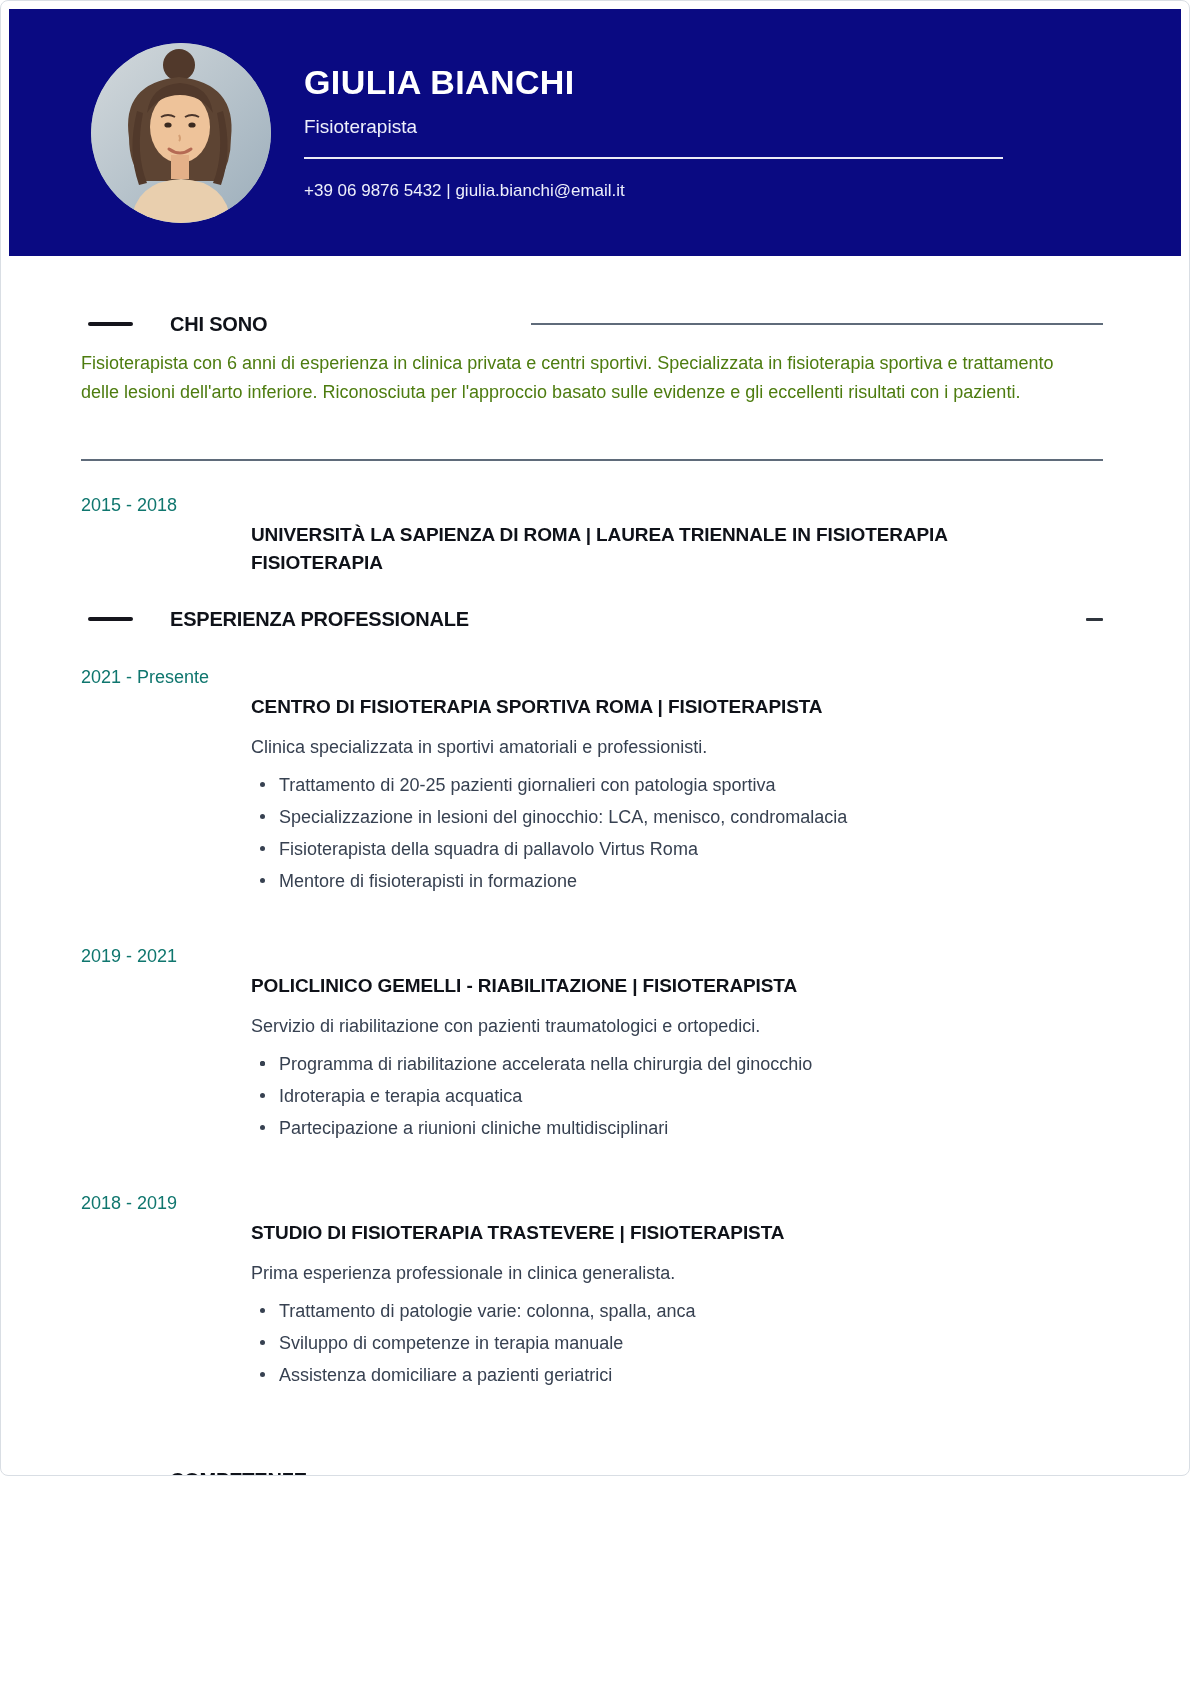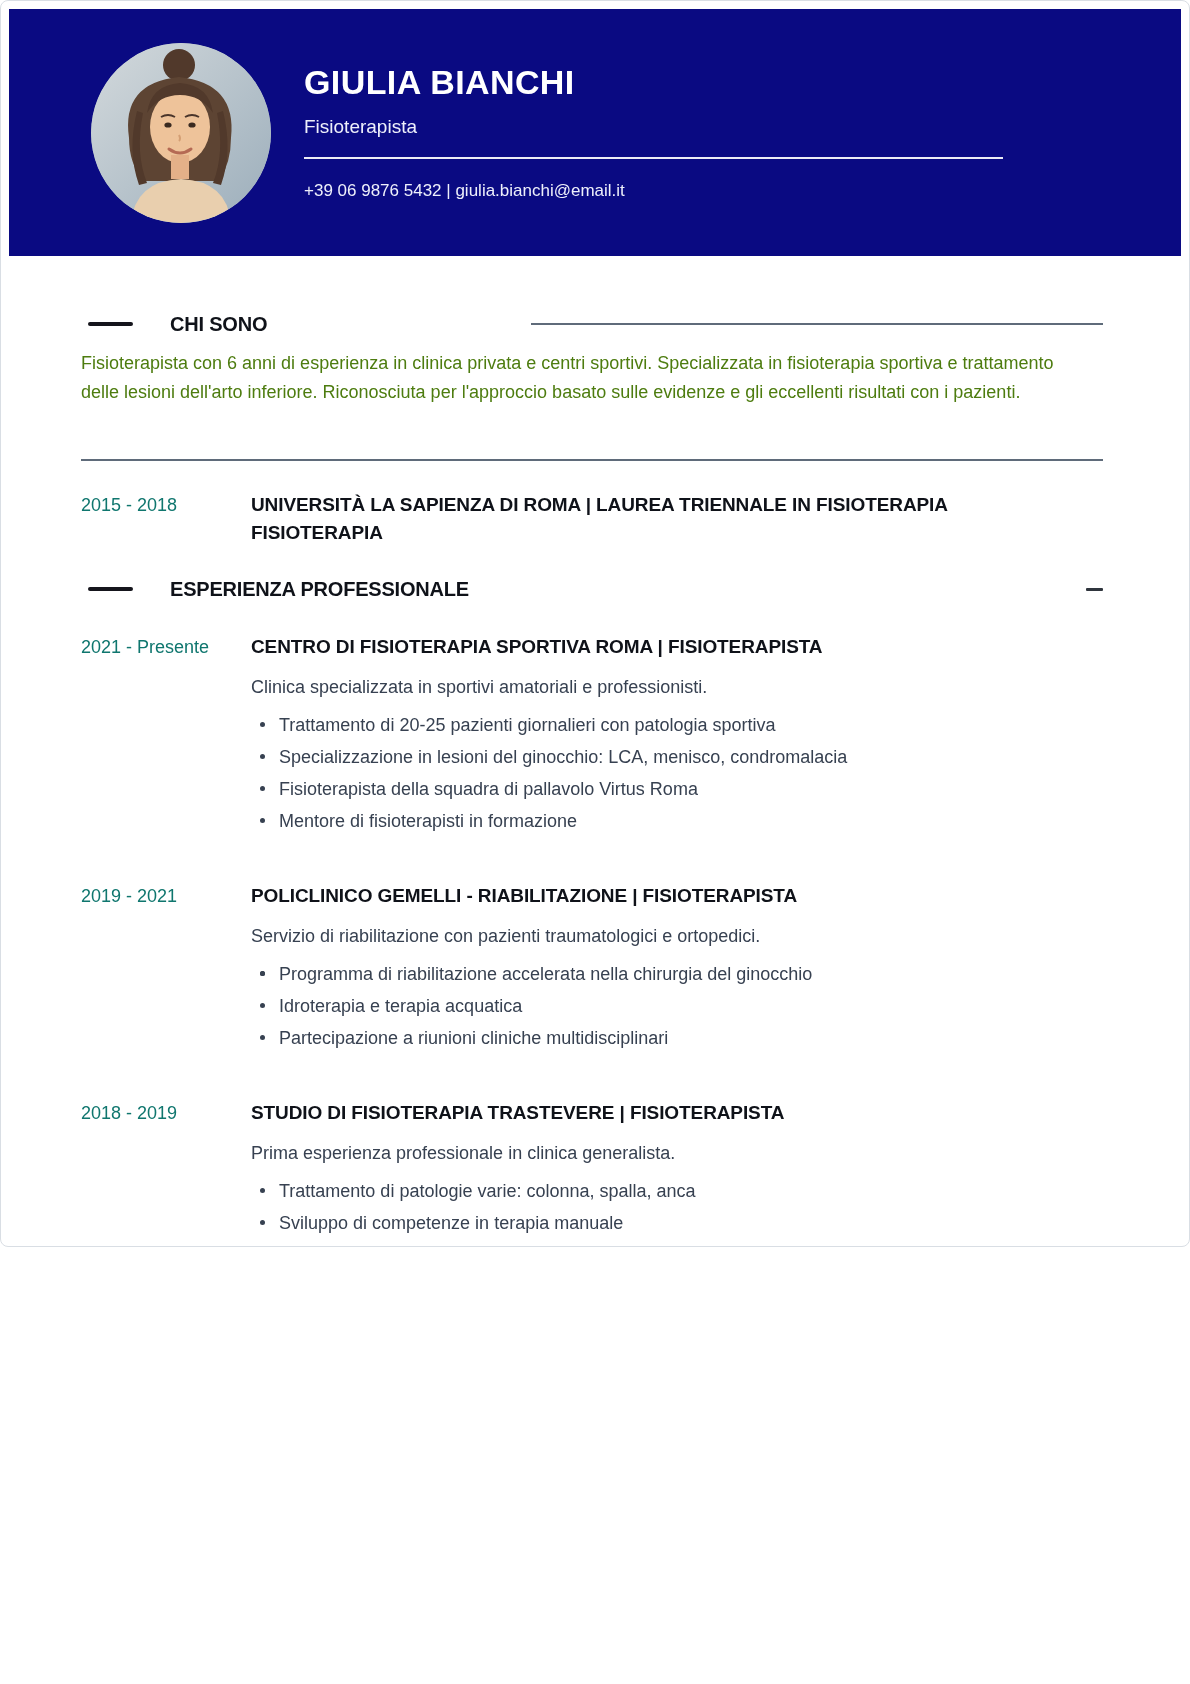--- a/index.html
+++ b/index.html
@@ -3,21 +3,21 @@
 <meta charset="utf-8">
 <style>
   html, body { margin: 0; padding: 0; background: #ffffff; }
   body {
     width: 1190px; height: 1684px;
     font-family: "Liberation Sans", "DejaVu Sans", sans-serif;
     -webkit-font-smoothing: antialiased;
   }
   .page {
     box-sizing: border-box;
-    width: 1190px; height: 1247px;
+    width: 1190px; height: 1476px;
     background: #ffffff;
     border: 1px solid #d9dee4;
     border-radius: 8px;
     overflow: hidden;
   }
   
   .hero {
     margin: 8px 8px 0 8px;
     height: 247px;
     background: #0a0a82;
@@ -120,21 +120,21 @@
     align-items: flex-start;
   }
   .edu-row { margin-top: 30px; }
   .entry-dates {
     flex: 0 0 170px;
     min-width: 170px;
     font-size: 18px;
     color: #0f766e;
     line-height: 28px;
   }
-  .entry-content { flex: 1 1 auto; max-width: 700px; }
+  .entry-content { flex: 1 1 auto; max-width: 700px; margin-top: 30px; }
   .entry-title {
     margin: 0;
     font-size: 19px;
     font-weight: 700;
     color: #0f1219;
     line-height: 28px;
     letter-spacing: -0.1px;
   }
   .entry-desc {
     margin: 13px 0 0 0;

